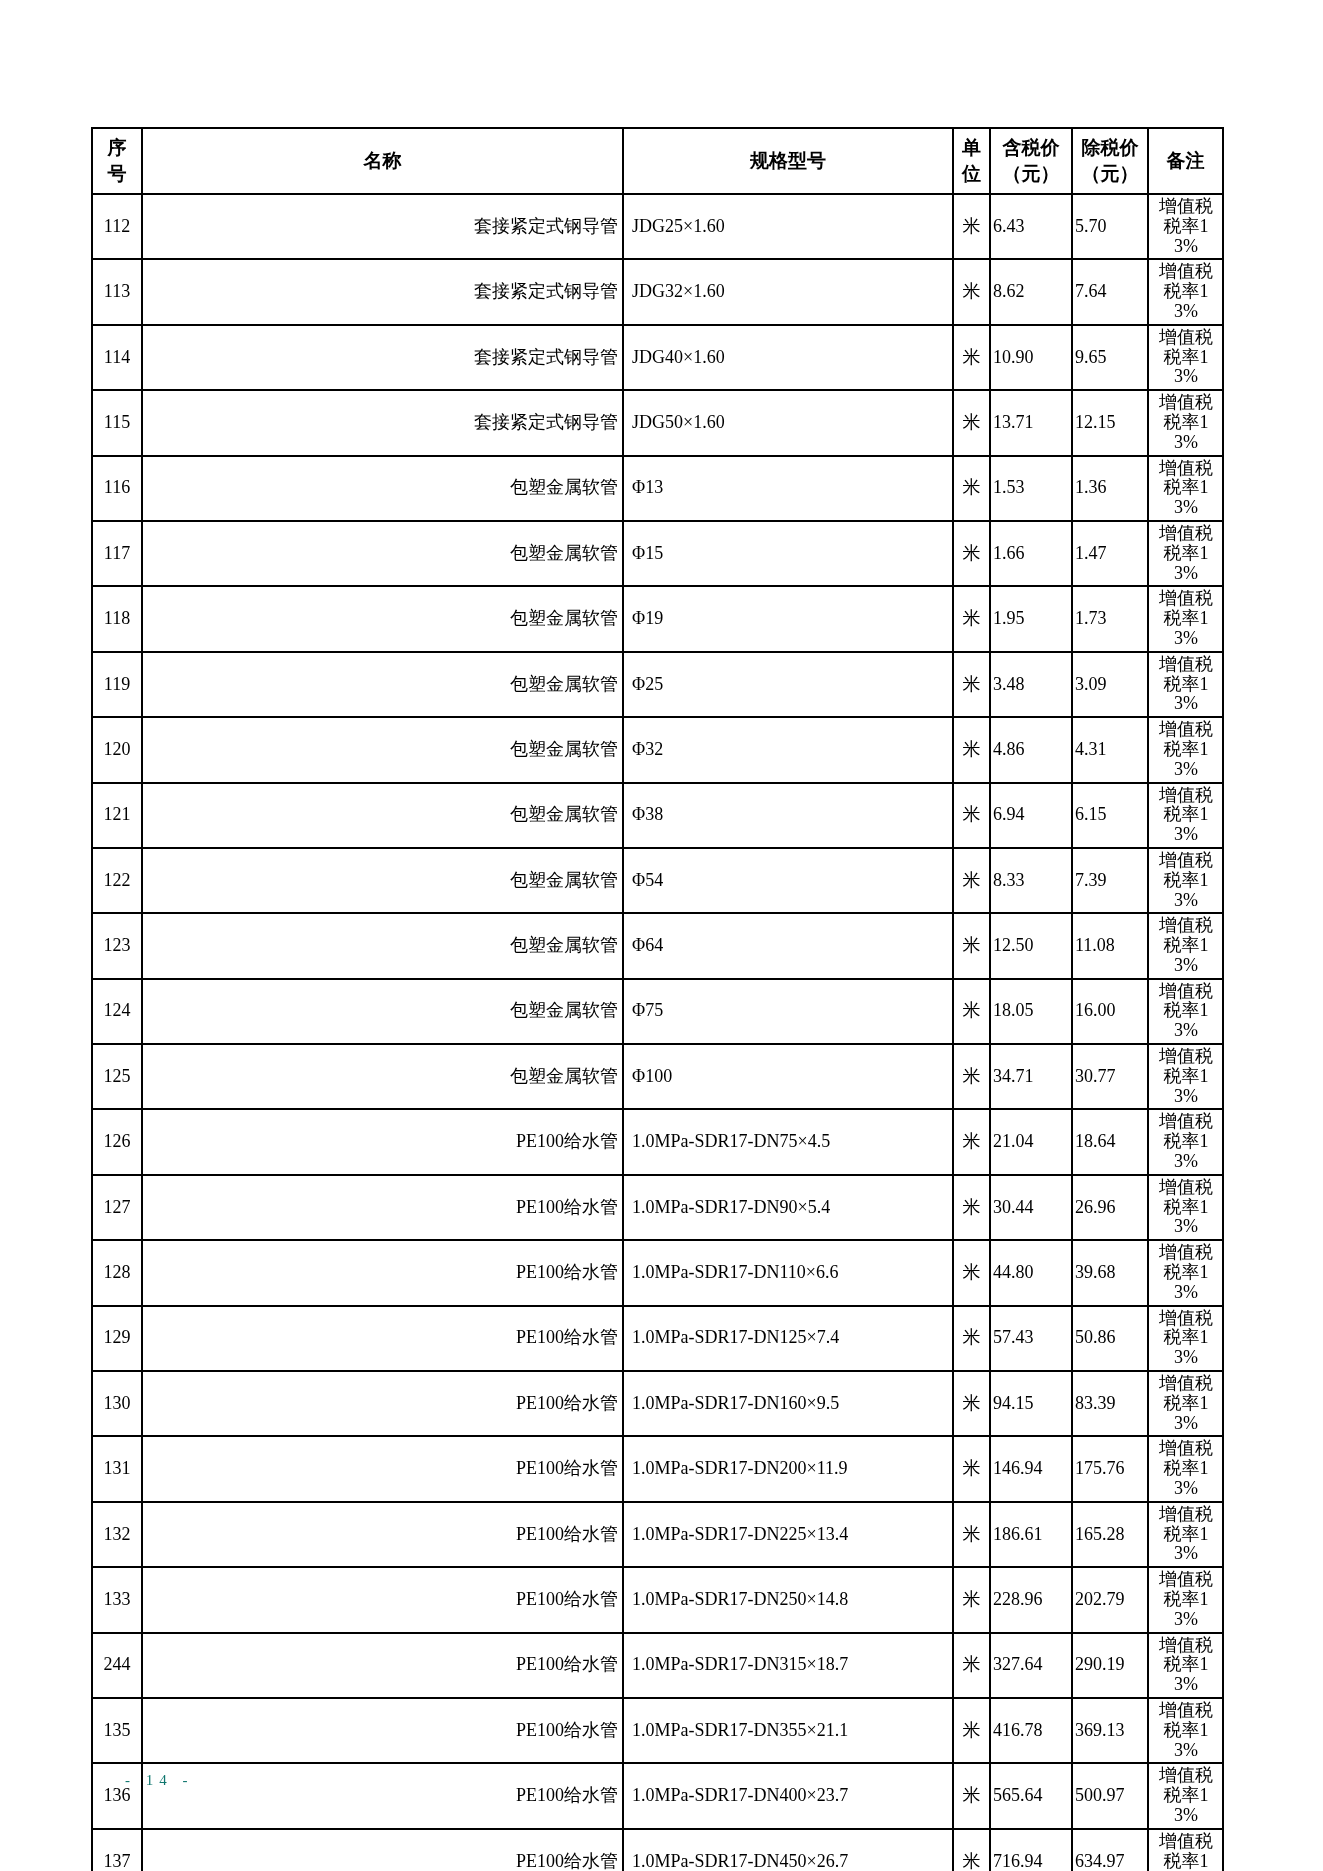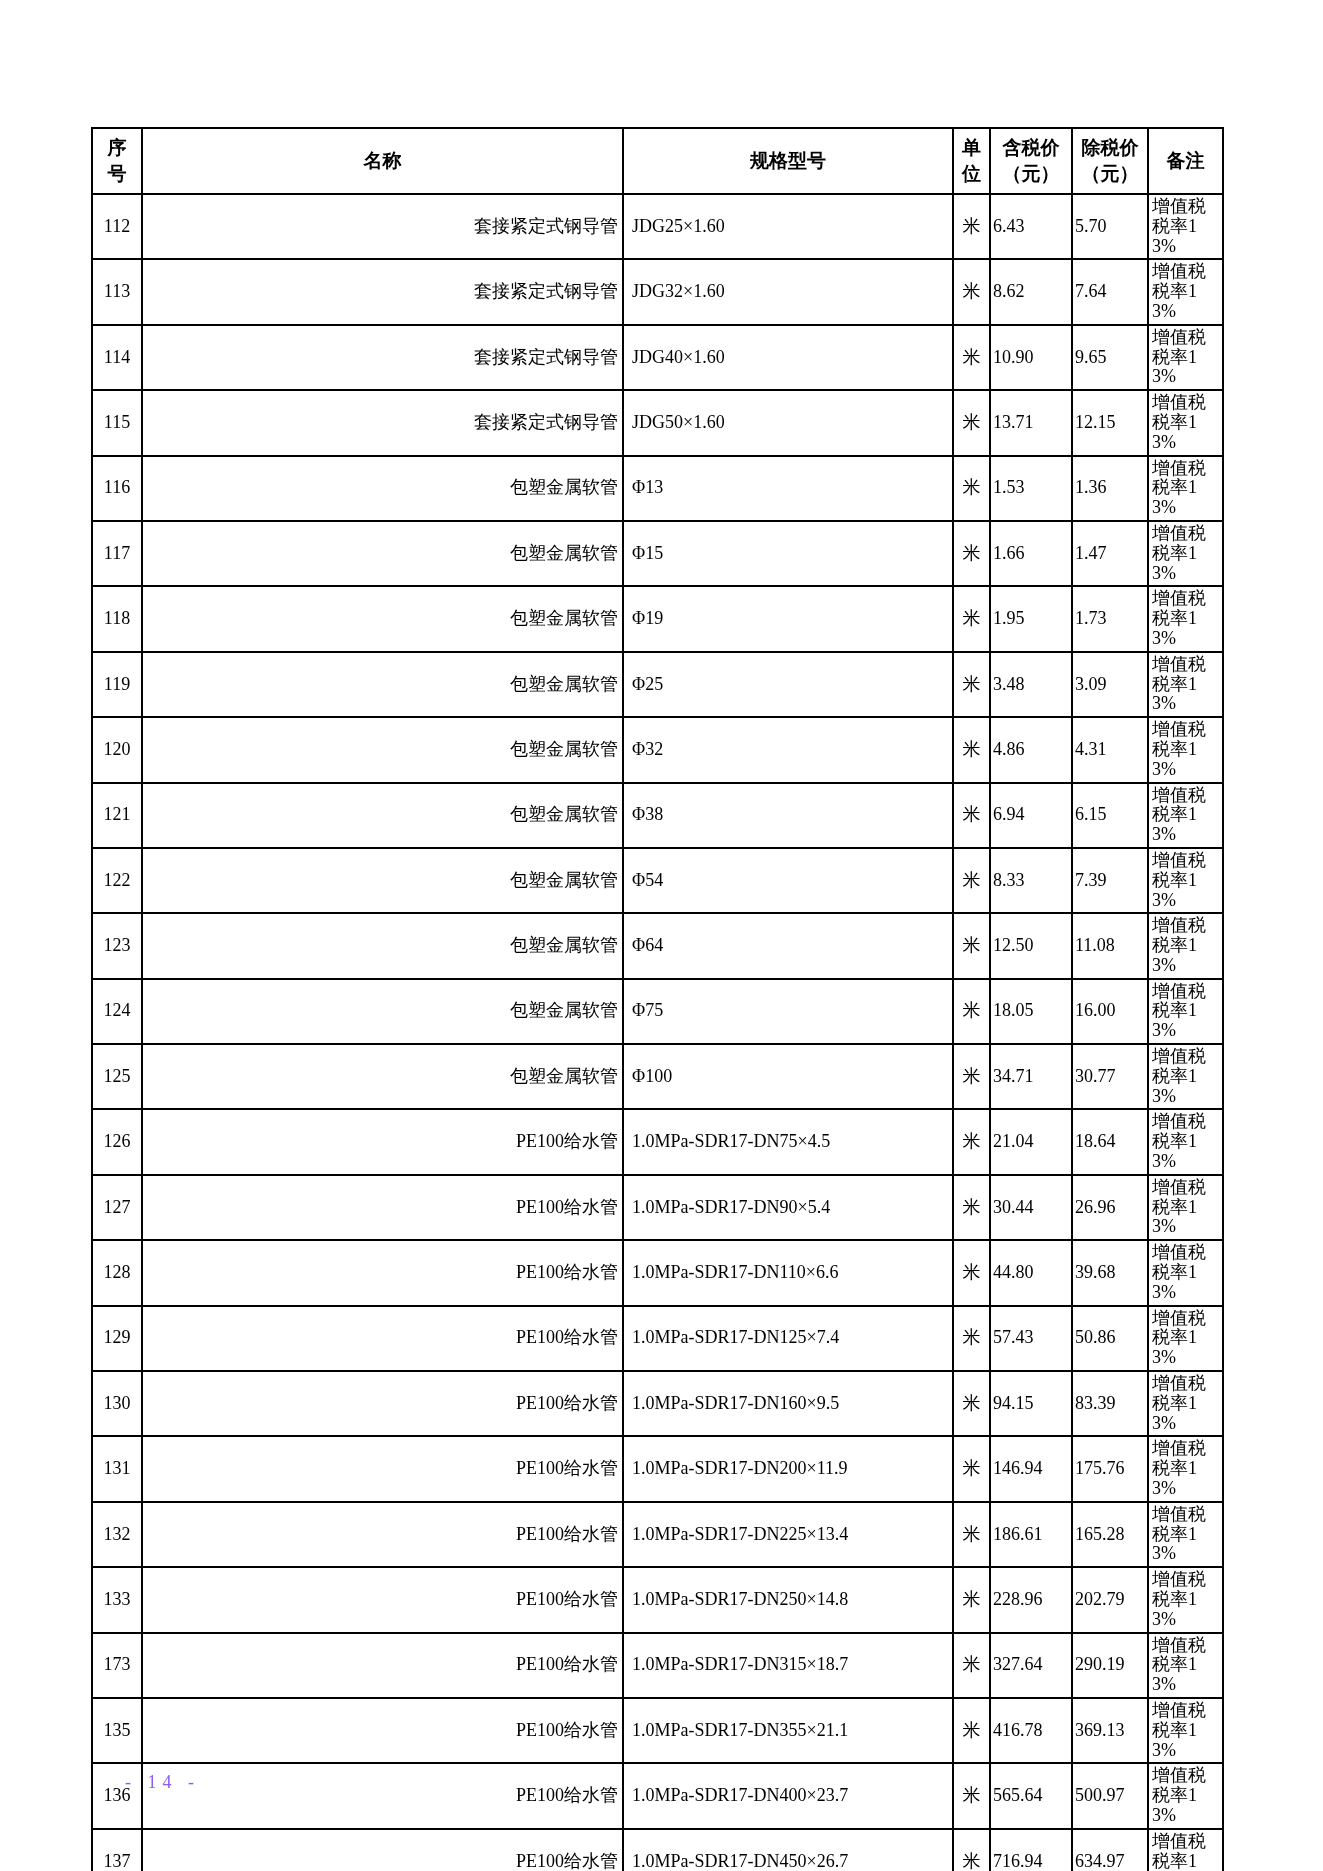--- a/index.html
+++ b/index.html
@@ -64,31 +64,31 @@
   td.c-unit {
     text-align: center;
     padding: 0 1px;
   }
   td.c-tax, td.c-notax {
     padding: 0 2px;
   }
   td.c-remark {
     font-size: 13px;
     line-height: 1.3;
-    text-align: left;
+    text-align: center;
     padding: 2px 2px 2px 3px;
     word-break: break-all;
   }
   .page-number {
     position: absolute;
     left: 125px;
     top: 1772px;
-    font-size: 18px;
+    font-size: 15px;
     letter-spacing: 6px;
-    color: #8b5cf6;
+    color: #0f766e;
     white-space: nowrap;
   }
 </style>
 </head>
 <body>
 
 <div class="page">
 
   <table class="price-table">
     <colgroup>
@@ -338,21 +338,21 @@
     <td class="c-seq">133</td>
     <td class="c-name">PE100给水管</td>
     <td class="c-spec">1.0MPa-SDR17-DN250×14.8</td>
     <td class="c-unit">米</td>
     <td class="c-tax">228.96</td>
     <td class="c-notax">202.79</td>
     <td class="c-remark">增值税税率13%</td>
   </tr>
 
   <tr class="data-row">
-    <td class="c-seq">173</td>
+    <td class="c-seq">244</td>
     <td class="c-name">PE100给水管</td>
     <td class="c-spec">1.0MPa-SDR17-DN315×18.7</td>
     <td class="c-unit">米</td>
     <td class="c-tax">327.64</td>
     <td class="c-notax">290.19</td>
     <td class="c-remark">增值税税率13%</td>
   </tr>
 
   <tr class="data-row">
     <td class="c-seq">135</td>

